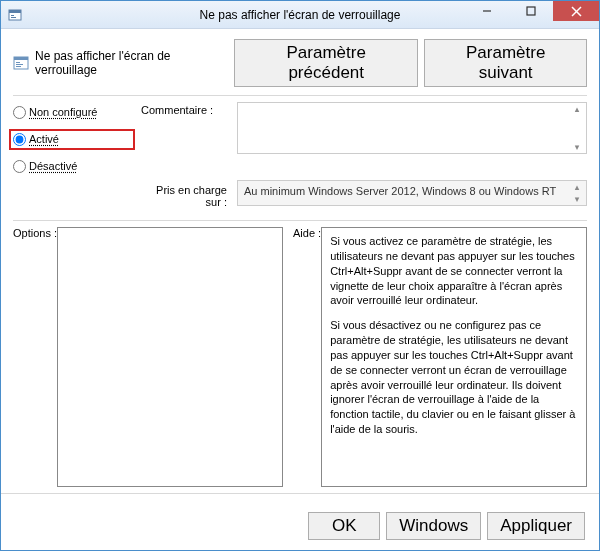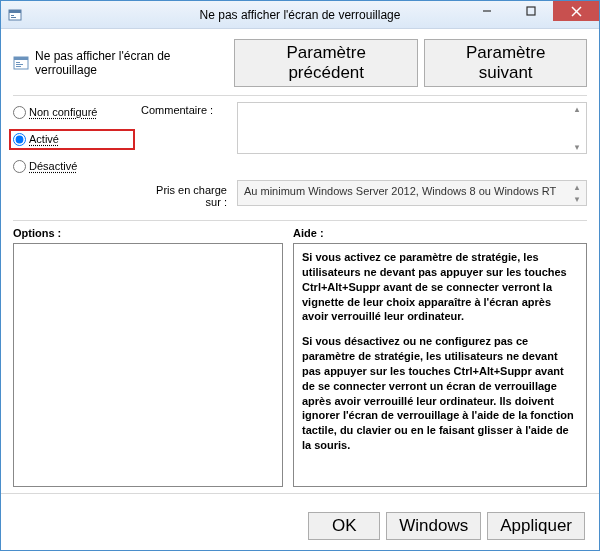--- a/index.html
+++ b/index.html
@@ -175,22 +175,21 @@
     margin: 8px 12px 6px 12px;
   }
   .main-area {
     flex: 1;
     display: flex;
     padding: 0 12px 6px 12px;
     gap: 10px;
   }
   .main-col {
     display: flex;
-    flex-direction: column;
-    font-weight: bold;
+    flex-direction: row;
   }
   .main-col.left { width: 270px; }
   .main-col.right { flex: 1; }
   .col-label { margin-bottom: 4px; }
   .panel {
     flex: 1;
     border: 1px solid #888;
     background: #fff;
     padding: 6px 8px;
     overflow: auto;

